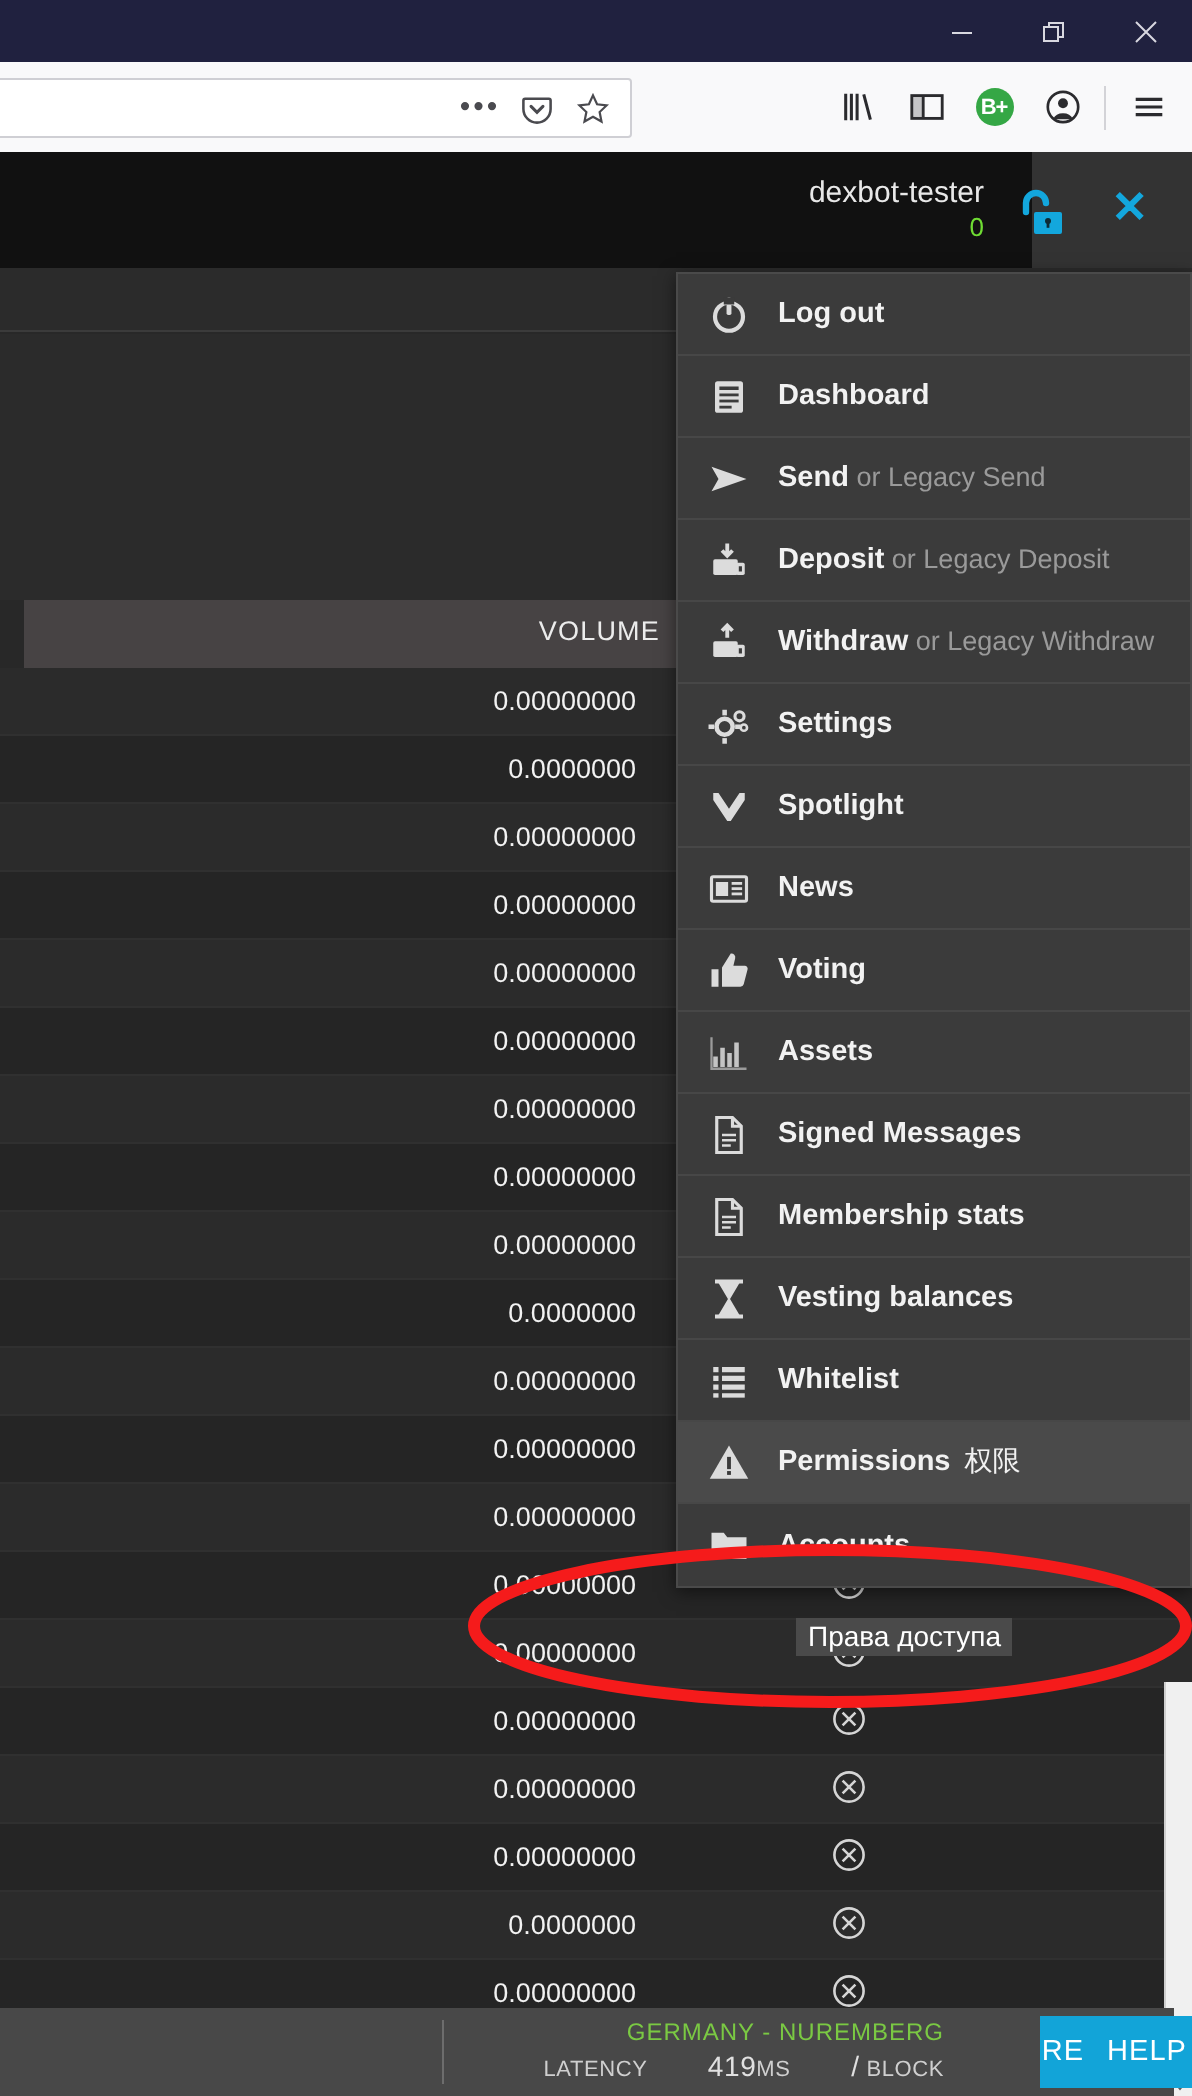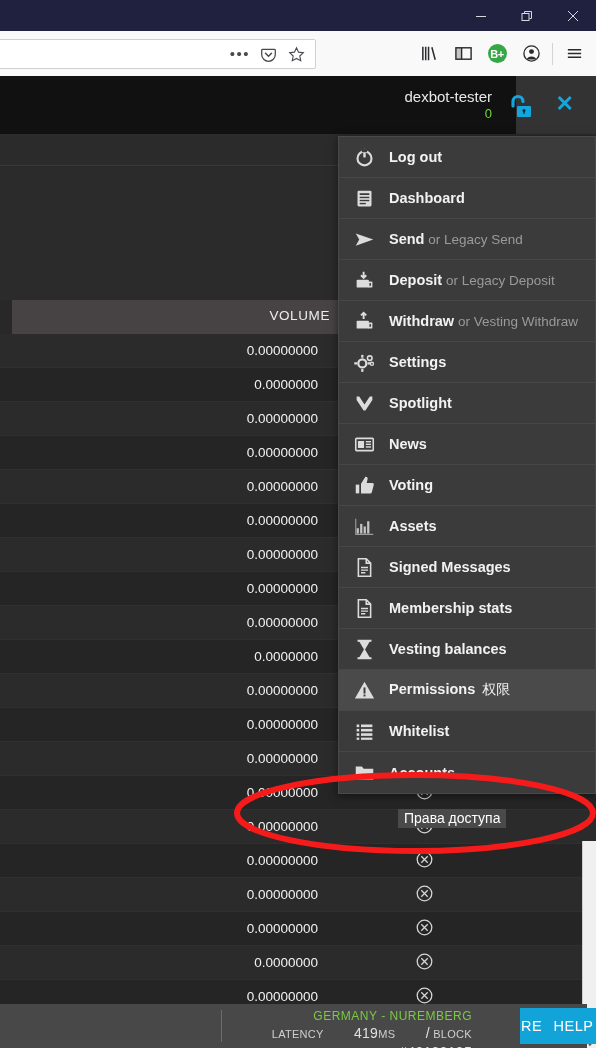--- a/index.html
+++ b/index.html
@@ -478,21 +478,21 @@
         </div>
         <div class="mi">
           <span class="ico">
             <svg width="21" height="21" viewBox="0 0 24 24">
               <rect x="3" y="11" width="14" height="9" rx="1" fill="currentColor"></rect>
               <rect x="16" y="13" width="5" height="7" rx="1" fill="currentColor"></rect>
               <rect x="17.6" y="15" width="1.8" height="3" fill="#3b3b3b"></rect>
               <path d="M11 9 v-6 M8 5 l3 -3 l3 3" stroke="currentColor" stroke-width="2.2" fill="none"></path>
             </svg>
           </span>
-          <span class="lbl"><b style="font-weight:bold">Withdraw</b><span class="muted"> or Vesting Withdraw</span></span>
+          <span class="lbl"><b style="font-weight:bold">Withdraw</b><span class="muted"> or Legacy Withdraw</span></span>
         </div>
         <div class="mi">
           <span class="ico">
             <svg width="21" height="21" viewBox="0 0 24 24">
               <circle cx="9.5" cy="13" r="4.6" fill="none" stroke="currentColor" stroke-width="2.6"></circle>
               <g fill="currentColor">
                 <rect x="8.2" y="3.3" width="2.6" height="3.2"></rect>
                 <rect x="8.2" y="19.5" width="2.6" height="3.2"></rect>
                 <rect x="0.3" y="11.7" width="3.2" height="2.6"></rect>
                 <rect x="15.5" y="11.7" width="3.2" height="2.6"></rect>
@@ -567,48 +567,48 @@
           <span class="lbl"><b style="font-weight:bold">Membership stats</b></span>
         </div>
         <div class="mi">
           <span class="ico">
             <svg width="21" height="21" viewBox="0 0 24 24">
               <path d="M4 2 h16 M4 22 h16" stroke="currentColor" stroke-width="2.2"></path>
               <path d="M5.5 2 L18.5 2 L12.6 12 L18.5 22 L5.5 22 L11.4 12 Z" fill="currentColor"></path>
             </svg>
           </span>
           <span class="lbl"><b style="font-weight:bold">Vesting balances</b></span>
-        </div>
-        <div class="mi active">
-          <span class="ico">
-            <svg width="21" height="21" viewBox="0 0 24 24">
-              <path d="M12 2 L23 21 H1 Z" fill="currentColor"></path>
-              <rect x="10.9" y="8.5" width="2.2" height="7" fill="#3b3b3b"></rect>
-              <rect x="10.9" y="16.6" width="2.2" height="2.2" fill="#3b3b3b"></rect>
-            </svg>
-          </span>
-          <span class="lbl"><b style="font-weight:bold">Permissions</b><span class="cjk">权限</span></span>
         </div>
         <div class="mi">
           <span class="ico">
             <svg width="21" height="21" viewBox="0 0 24 24">
               <g fill="currentColor">
                 <rect x="3" y="4" width="3" height="3"></rect>
                 <rect x="3" y="9" width="3" height="3"></rect>
                 <rect x="3" y="14" width="3" height="3"></rect>
                 <rect x="3" y="19" width="3" height="2.5"></rect>
                 <rect x="8" y="4" width="13" height="3"></rect>
                 <rect x="8" y="9" width="13" height="3"></rect>
                 <rect x="8" y="14" width="13" height="3"></rect>
                 <rect x="8" y="19" width="13" height="2.5"></rect>
               </g>
             </svg>
           </span>
           <span class="lbl"><b style="font-weight:bold">Whitelist</b></span>
         </div>
+        <div class="mi active">
+          <span class="ico">
+            <svg width="21" height="21" viewBox="0 0 24 24">
+              <path d="M12 2 L23 21 H1 Z" fill="currentColor"></path>
+              <rect x="10.9" y="8.5" width="2.2" height="7" fill="#3b3b3b"></rect>
+              <rect x="10.9" y="16.6" width="2.2" height="2.2" fill="#3b3b3b"></rect>
+            </svg>
+          </span>
+          <span class="lbl"><b style="font-weight:bold">Permissions</b><span class="cjk">权限</span></span>
+        </div>
         <div class="mi">
           <span class="ico">
             <svg width="21" height="21" viewBox="0 0 24 24">
               <path d="M2 5 h7 l2 2.6 h11 V20 H2 Z" fill="currentColor"></path>
             </svg>
           </span>
           <span class="lbl"><b style="font-weight:bold">Accounts</b></span>
         </div>
       </div>
 

